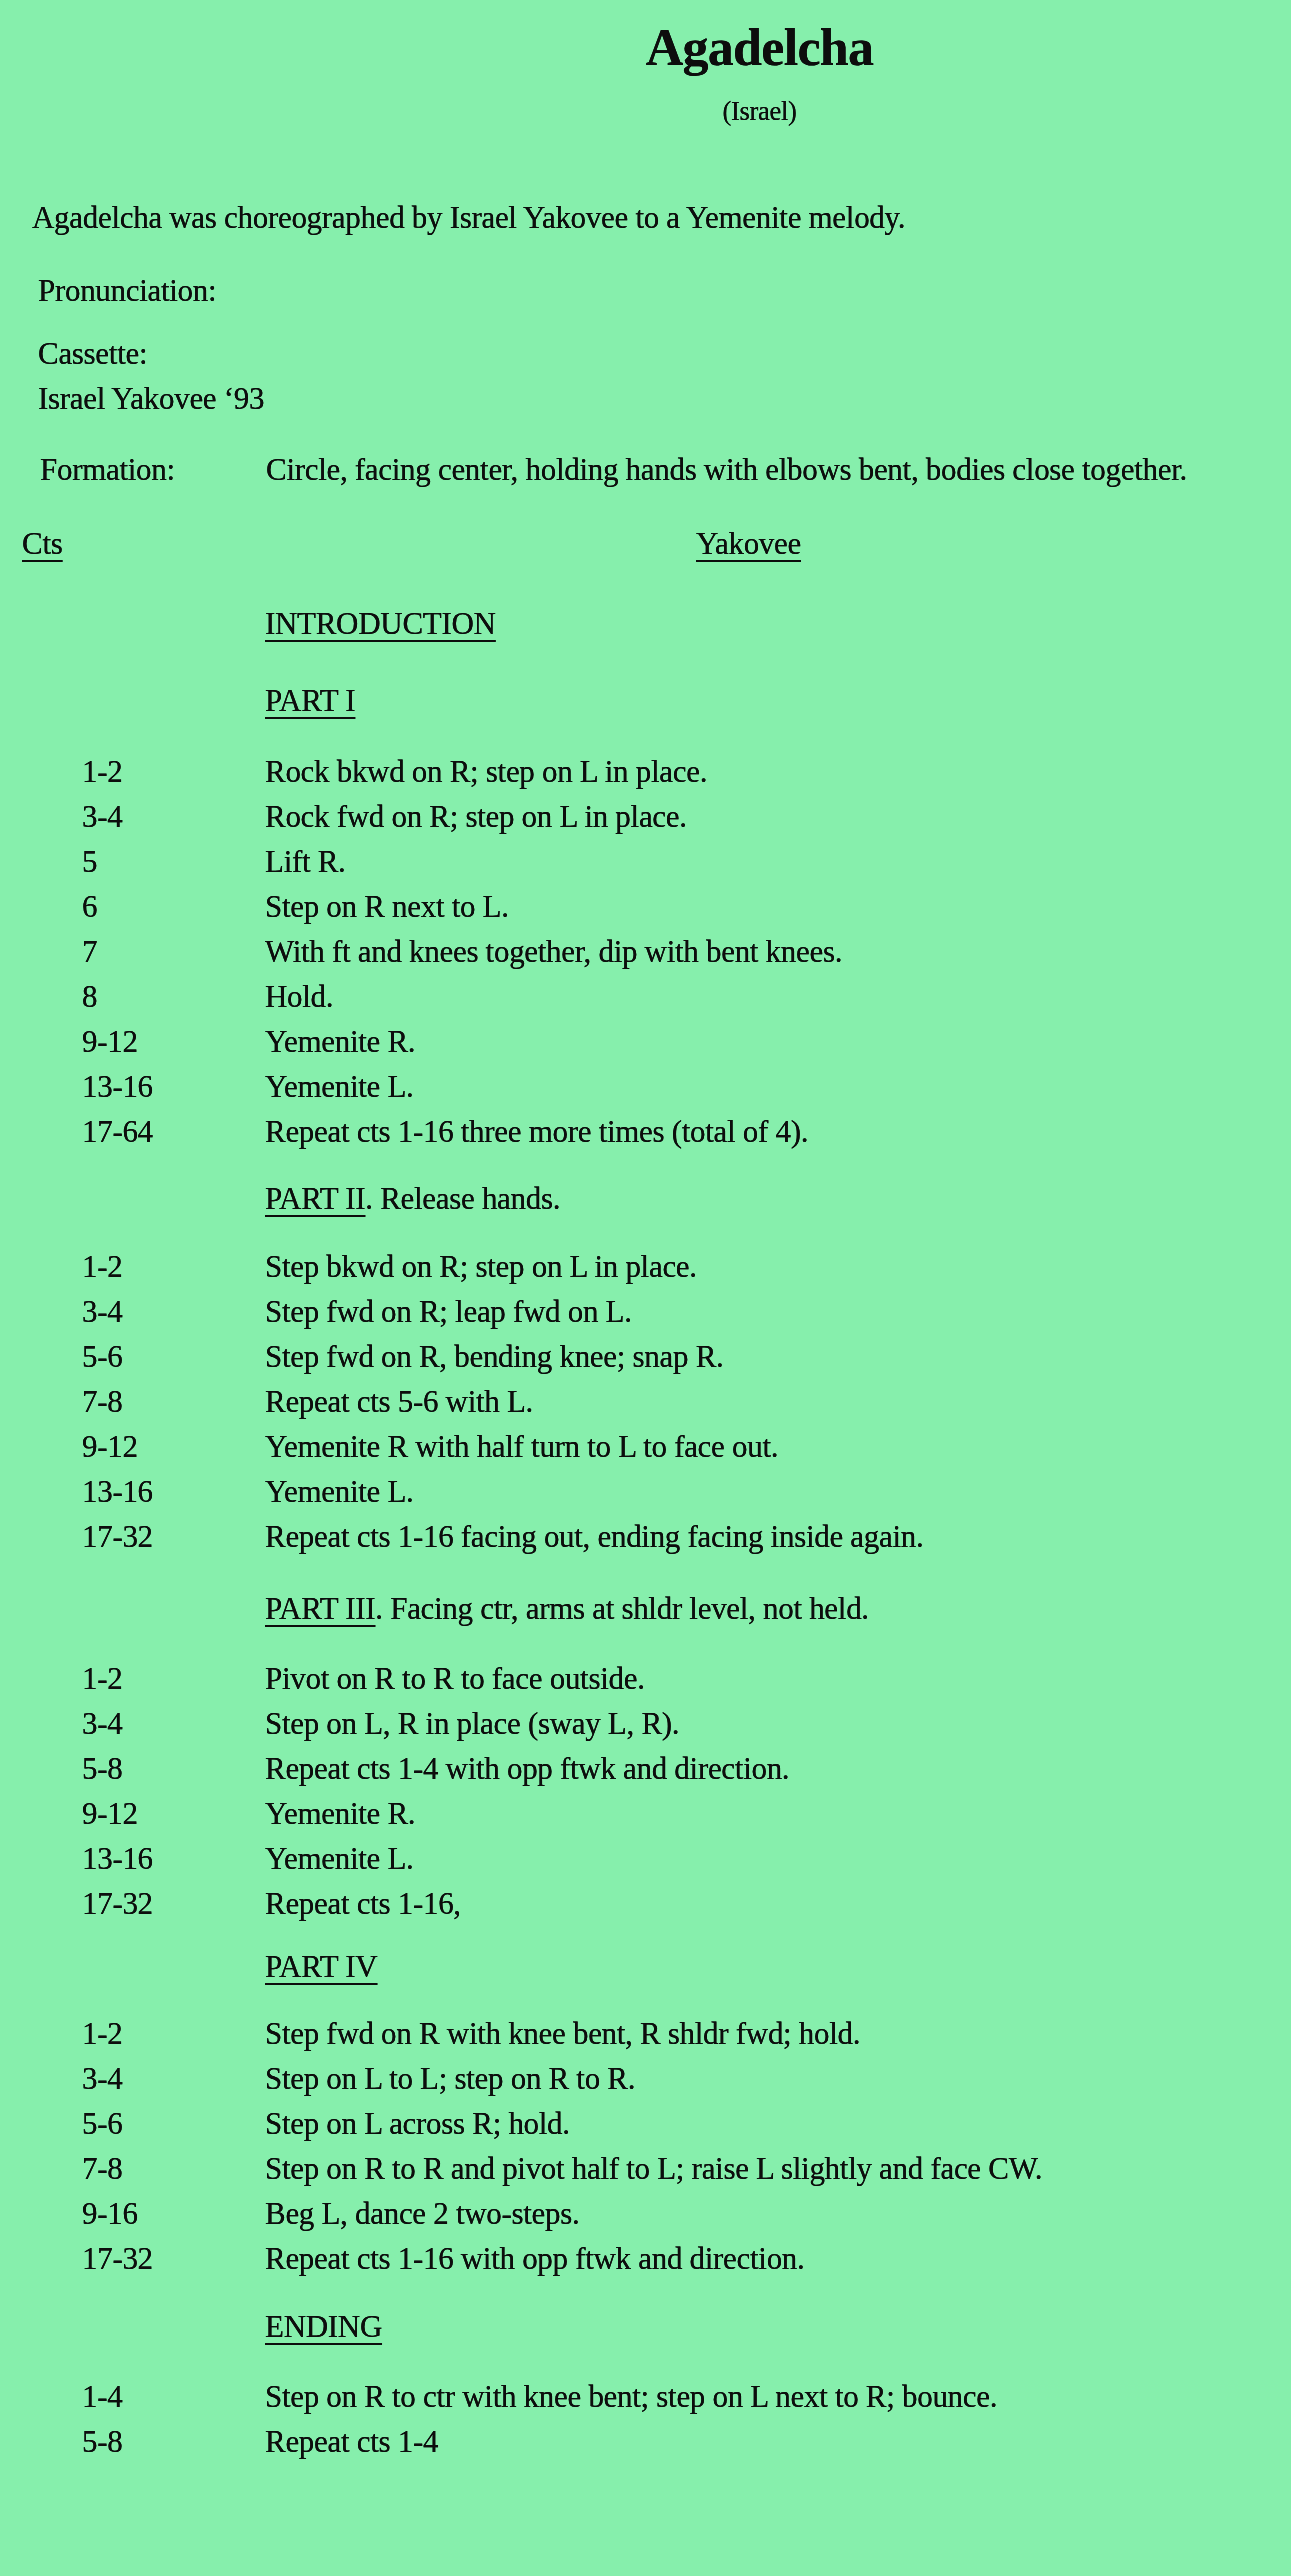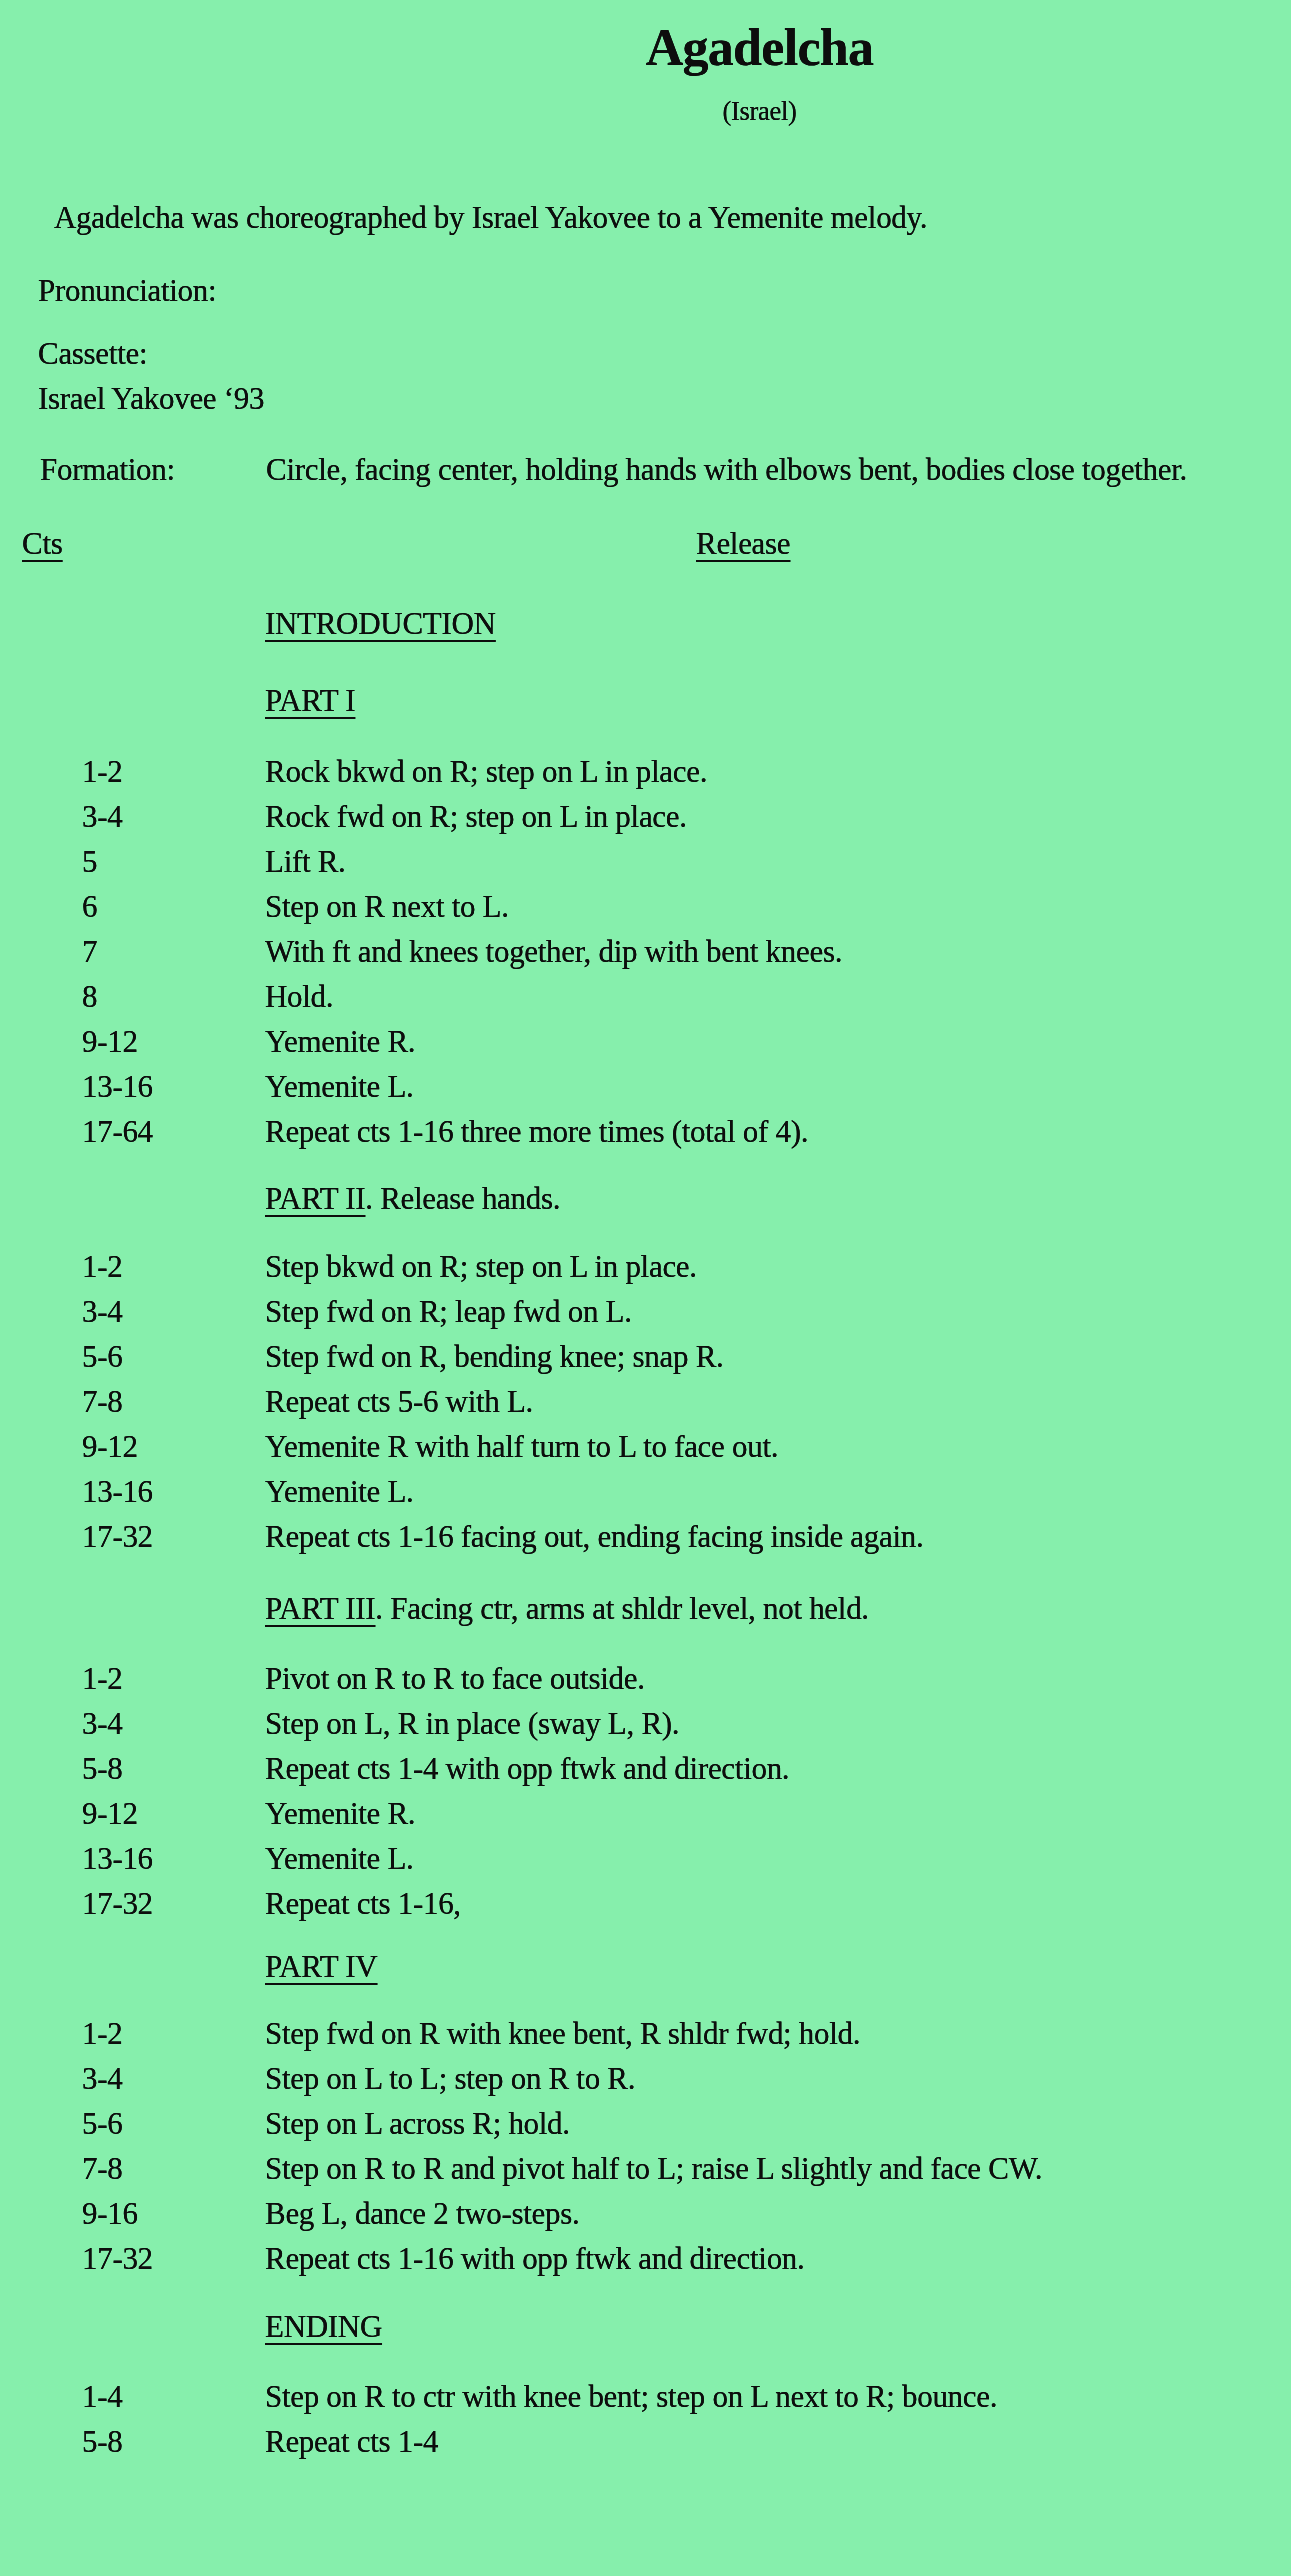--- a/index.html
+++ b/index.html
@@ -12,21 +12,21 @@
     font-family:"Liberation Serif","DejaVu Serif",serif;
     color:#0d0d0d;
     font-size:31px;
     letter-spacing:-0.3px;
     text-shadow:0 0 0.4px #000;
   }
   .header { padding-top:19.5px; text-align:center; transform:translateX(114px); }
   .title { font-size:52px; font-weight:bold; line-height:56px; letter-spacing:-0.7px; }
   .subtitle { margin-top:19.5px; font-size:26.5px; line-height:33px; }
 
-  .intro { margin-top:67px; padding-left:54px; line-height:45px; }
+  .intro { margin-top:67px; padding-left:32px; line-height:45px; }
 
   .info-row { display:flex; padding-left:38px; line-height:45px; }
   .info-row.pronunciation { margin-top:28px; }
   .info-row.cassette { margin-top:18px;flex-direction:column; }
   .info-row.formation { margin-top:26px;padding-left:40px; }
   .info-label { width:226px; flex:0 0 auto; }
   .info-value { flex:1; }
 
   .thead { display:flex; padding-left:22px; line-height:45px; margin-top:28.6px; }
   .thead .cts-h { width:674px; flex:0 0 auto; }
@@ -69,21 +69,21 @@
     <span class="info-value">Israel Yakovee ‘93</span>
   </div>
 
   <div class="info-row formation">
     <span class="info-label">Formation:</span>
     <span class="info-value">Circle, facing center, holding hands with elbows bent, bodies close together.</span>
   </div>
 
   <div class="thead">
     <span class="cts-h"><span class="u">Cts</span></span>
-    <span><span class="u">Release</span></span>
+    <span><span class="u">Yakovee</span></span>
   </div>
 
   <div>
     <div class="sec-heading m-intro-h">
       <span class="u">INTRODUCTION</span><span></span>
     </div>
   </div>
 
   <div>
     <div class="sec-heading m-p1-h">

